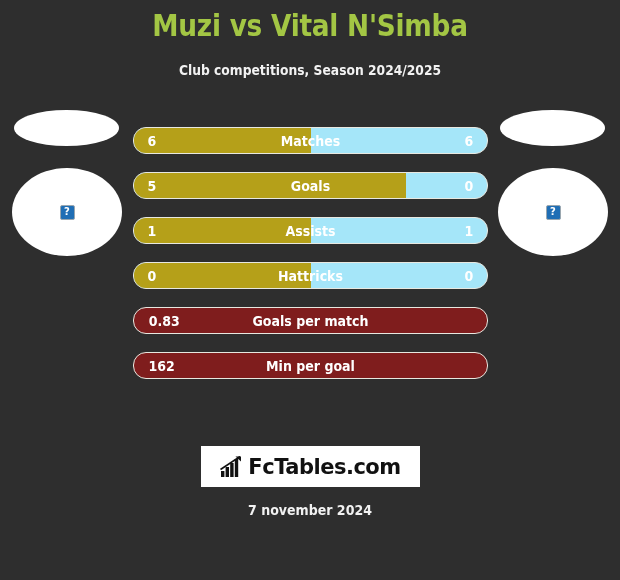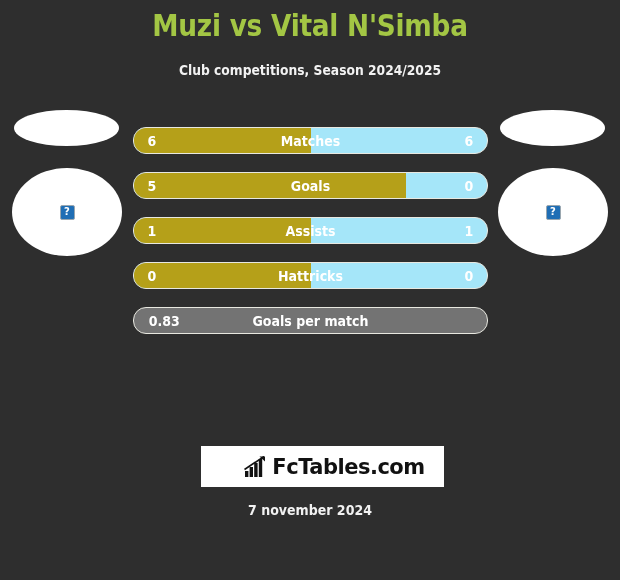--- a/index.html
+++ b/index.html
@@ -104,21 +104,21 @@
   .bar-row {
     position: relative;
     height: 27px;
     margin-bottom: 18px;
     border-radius: 13px;
     overflow: hidden;
     border: 1px solid #e8e8e0;
     box-sizing: border-box;
     background: #a5e6f9;
   }
-  .bar-row.single { background: #737373; }
+  .bar-row.single { background: #7f1d1d; }
   .bar-fill {
     position: absolute;
     top: 0;
     left: 0;
     height: 100%;
     background: #b5a019;
   }
   .bar-label {
     position: absolute;
     top: 0;
@@ -153,21 +153,20 @@
   .logo-box {
     position: absolute;
     top: 446px;
     left: 201px;
     width: 219px;
     height: 41px;
     background: #ffffff;
     display: flex;
     align-items: center;
     justify-content: center;
-    padding-left: 24px;
   }
   .logo-inner {
     display: flex;
     align-items: center;
     gap: 4px;
   }
   .logo-text {
     font-size: 21px;
     font-weight: bold;
     color: #111111;
@@ -234,20 +233,24 @@
     </div>
     <div class="bar-row">
       <div class="bar-fill" style="width: 50%;"></div>
       <div class="bar-val home">0</div>
       <div class="bar-label">Hattricks</div>
       <div class="bar-val away">0</div>
     </div>
     <div class="bar-row single">
       <div class="bar-val home">0.83</div>
       <div class="bar-label">Goals per match</div>
+    </div>
+    <div class="bar-row single">
+      <div class="bar-val home">162</div>
+      <div class="bar-label">Min per goal</div>
     </div>
   </div>
 
 <div class="logo-box">
   <div class="logo-inner">
     <svg width="24" height="22" viewBox="0 0 24 22">
       <rect x="1" y="15" width="3.4" height="6" fill="#111"></rect>
       <rect x="5.6" y="11" width="3.4" height="10" fill="#111"></rect>
       <rect x="10.2" y="7" width="3.4" height="14" fill="#111"></rect>
       <rect x="14.8" y="3" width="3.4" height="18" fill="#111"></rect>

